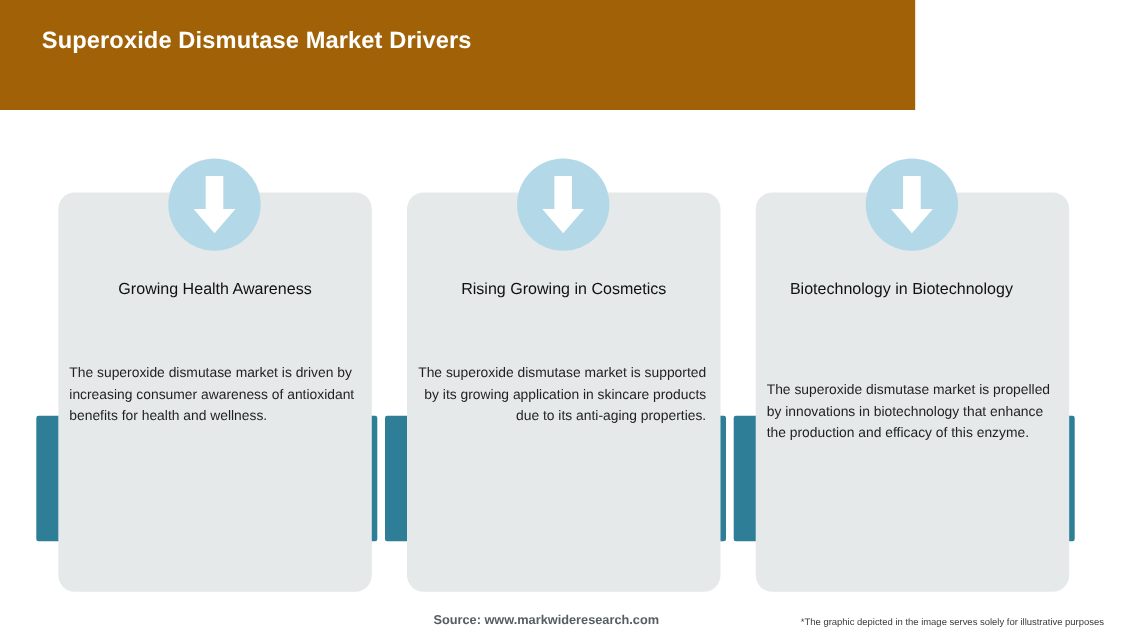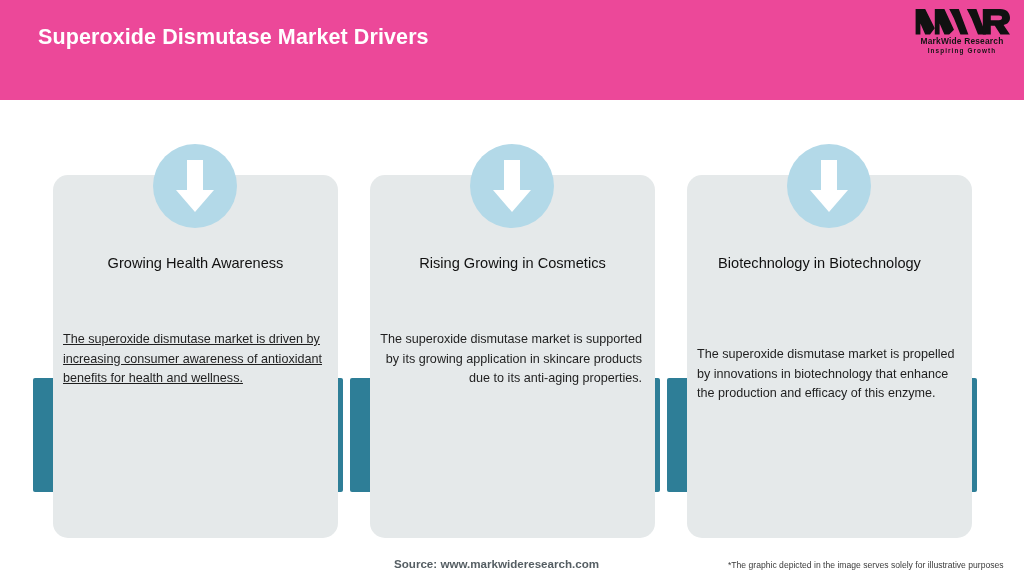--- a/index.html
+++ b/index.html
@@ -19,23 +19,23 @@
     left: 0; top: 0;
     width: 1024px;
     height: 576px;
     background: #ffffff;
   }
 
   
   #header-bar {
     position: absolute;
     left: 0; top: 0;
-    width: 1024px;
+    width: 832px;
     height: 100px;
-    background: #ec4899;
+    background: #a16207;
   }
   #page-title {
     position: absolute;
     left: 38px;
     top: 25px;
     font-size: 21.5px;
     font-weight: bold;
     color: #ffffff;
     letter-spacing: 0.1px;
     white-space: nowrap;
@@ -135,45 +135,32 @@
   }
 </style>
 </head>
 <body>
 
 <div id="page">
 
   <div id="header-bar">
     <div id="page-title">Superoxide Dismutase Market Drivers</div>
 
-    <div id="logo">
-      <svg id="logo-mark" viewBox="0 0 120 34">
-        <g fill="#111111">
-          <polygon points="2,2 14,2 26,26 20,34 14,34 8,20 8,34 2,34"></polygon>
-          <polygon points="26,2 38,2 50,28 44,34 38,34 32,20 32,34 26,34"></polygon>
-          <polygon points="44,2 56,2 68,34 58,34 50,14"></polygon>
-          <polygon points="66,2 78,2 90,34 80,34 72,14"></polygon>
-          <path d="M86,2 L108,2 C116,2 120,7 120,13 C120,18 117,21 112,22 L120,34 L108,34 L101,23 L96,23 L96,34 L86,34 Z M96,10 L96,16 L106,16 C109,16 110,15 110,13 C110,11 109,10 106,10 Z"></path>
-        </g>
-      </svg>
-      <div id="logo-name">MarkWide Research</div>
-      <div id="logo-tagline">Inspiring Growth</div>
-    </div>
   </div>
 
   <div class="card-group" style="left:0;">
     <div class="card-accent" style="left:33px; top:238px; width:310px; height:114px;"></div>
     <div class="card-body" style="left:53px; top:35px; width:285px; height:363px;"></div>
     <div class="icon-circle" style="left:153px; top:4px;">
       <svg class="arrow-icon" viewBox="0 0 84 84">
         <polygon points="34,16 50,16 50,46 61,46 42,68 23,46 34,46" fill="#ffffff"></polygon>
       </svg>
     </div>
     <div class="card-title" style="left:63px; top:113px; width:265px;">Growing Health Awareness</div>
-    <div class="card-text" style="left:63px; top:190px; width:262px;text-decoration:underline;">The superoxide dismutase market is driven by increasing consumer awareness of antioxidant benefits for health and wellness.</div>
+    <div class="card-text" style="left:63px; top:190px; width:262px;">The superoxide dismutase market is driven by increasing consumer awareness of antioxidant benefits for health and wellness.</div>
   </div>
 
   <div class="card-group" style="left:0;">
     <div class="card-accent" style="left:350px; top:238px; width:310px; height:114px;"></div>
     <div class="card-body" style="left:370px; top:35px; width:285px; height:363px;"></div>
     <div class="icon-circle" style="left:470px; top:4px;">
       <svg class="arrow-icon" viewBox="0 0 84 84">
         <polygon points="34,16 50,16 50,46 61,46 42,68 23,46 34,46" fill="#ffffff"></polygon>
       </svg>
     </div>

